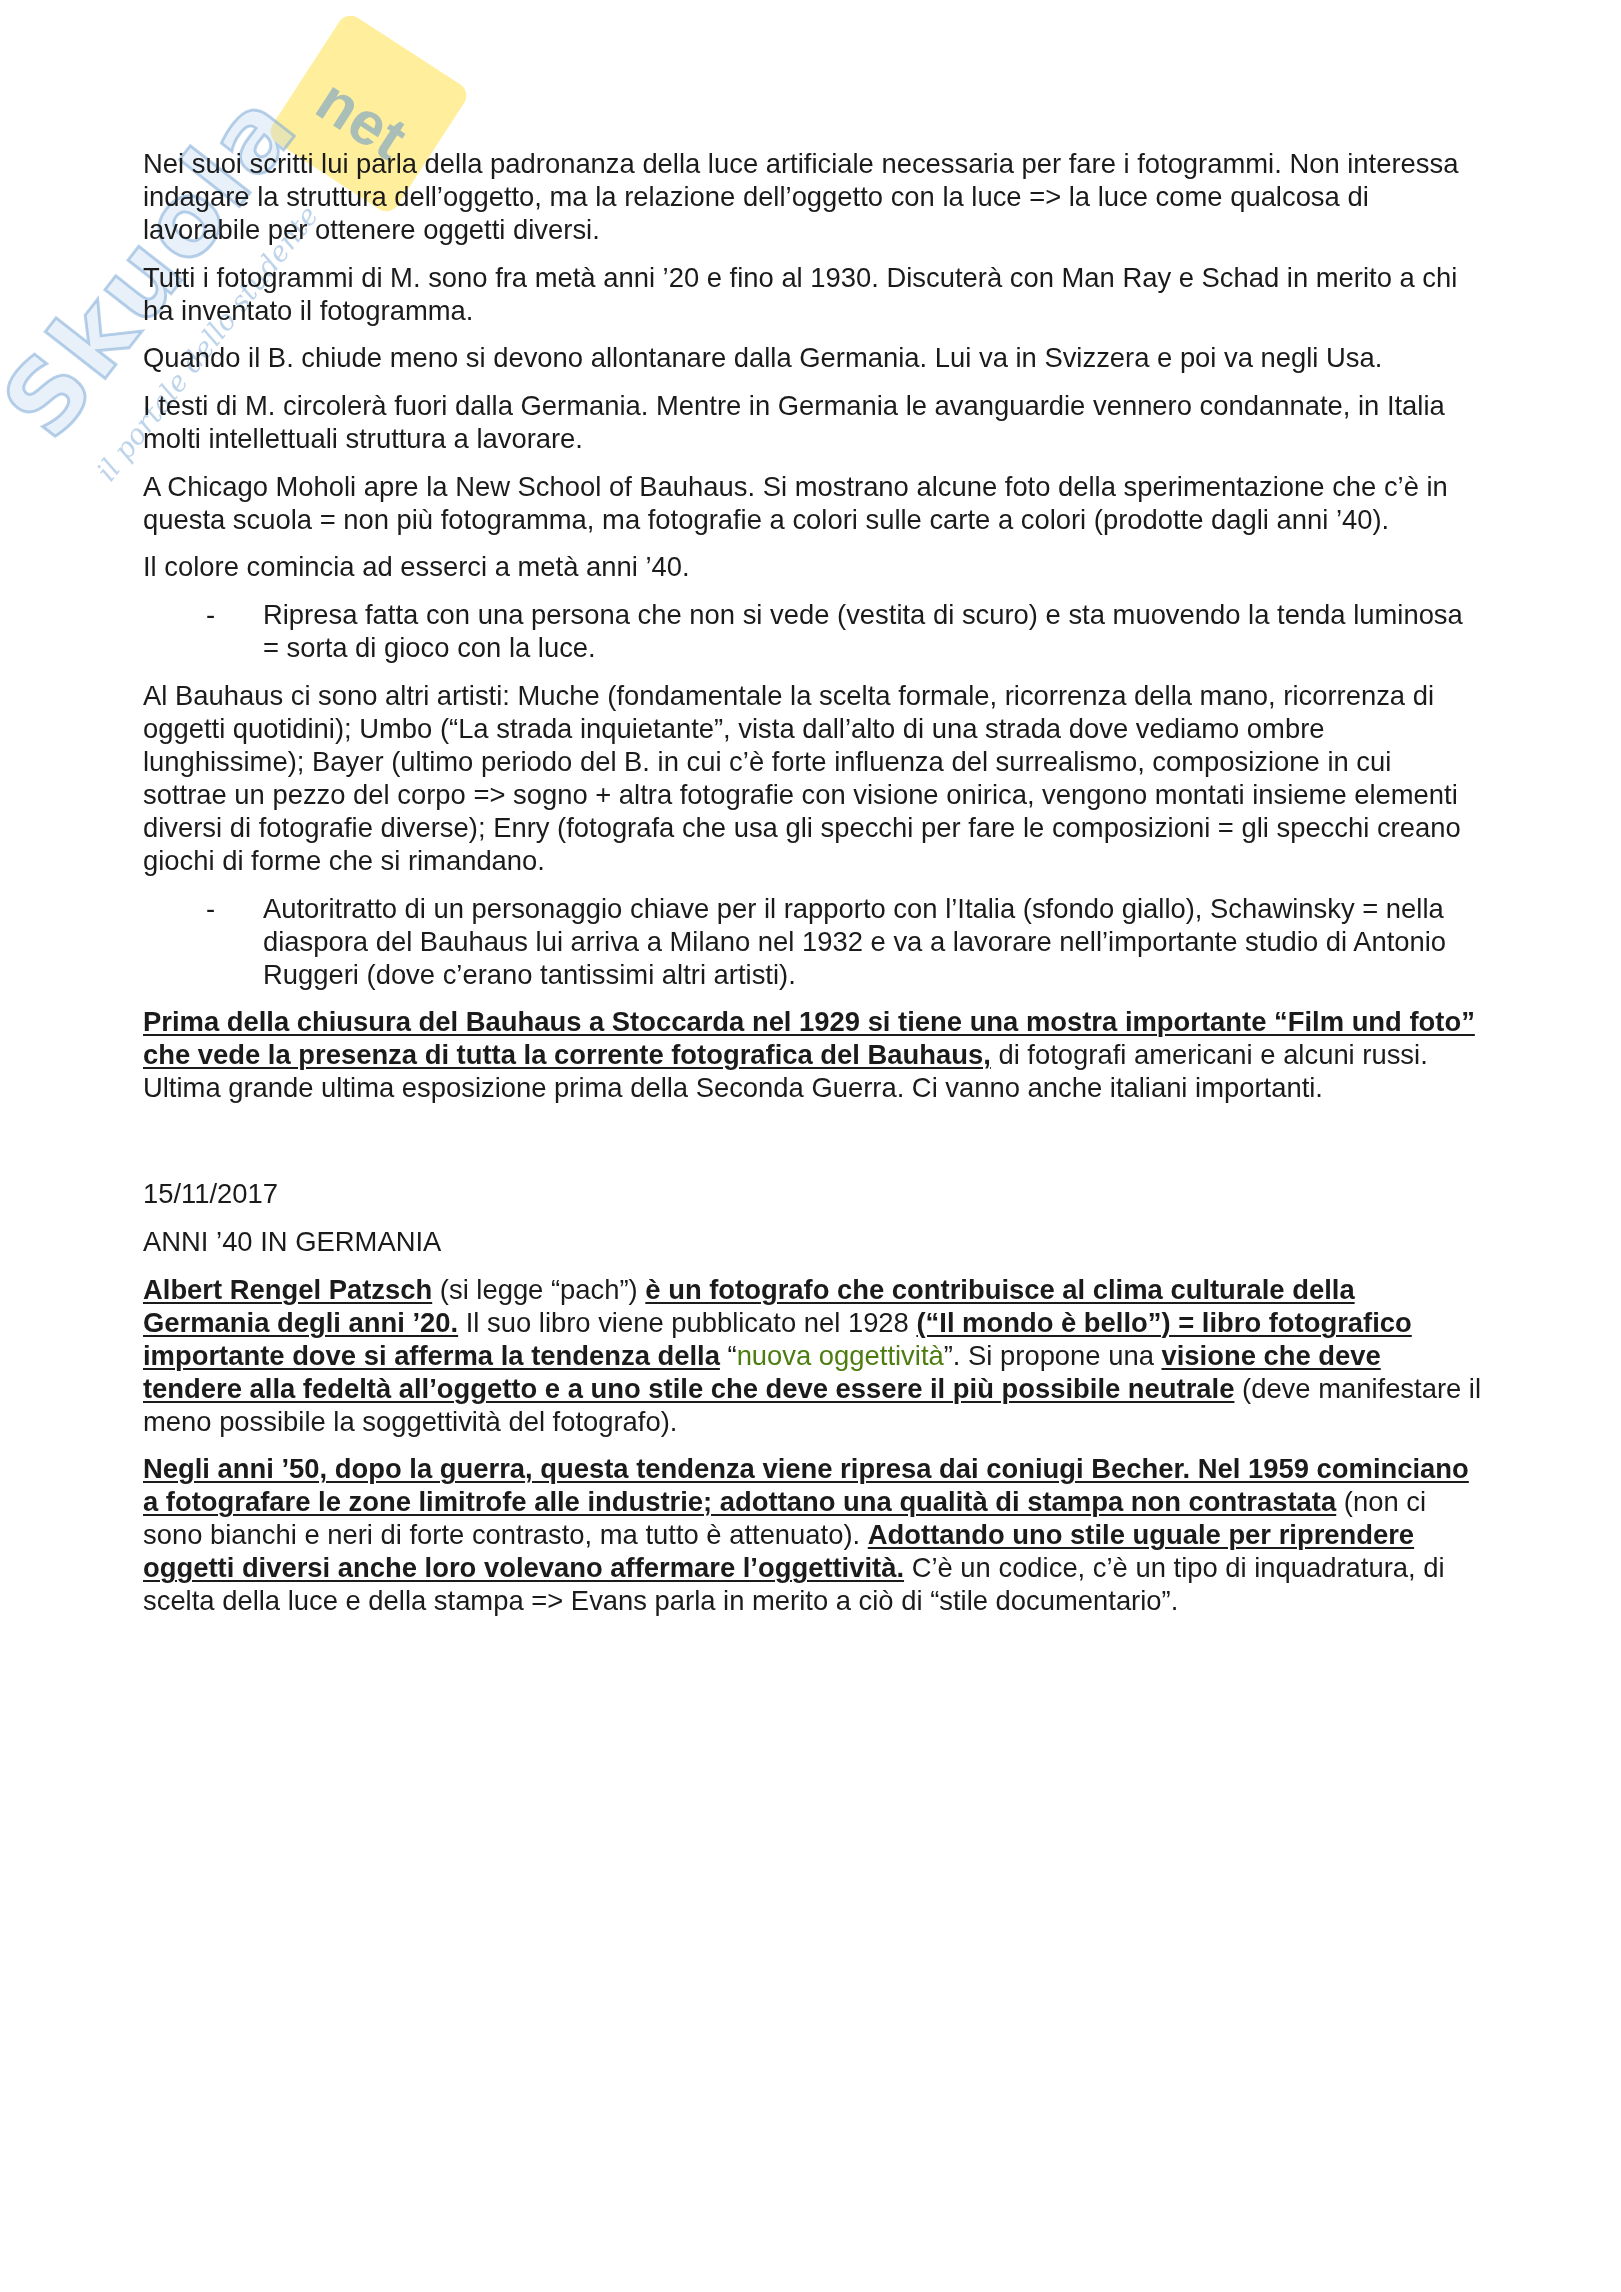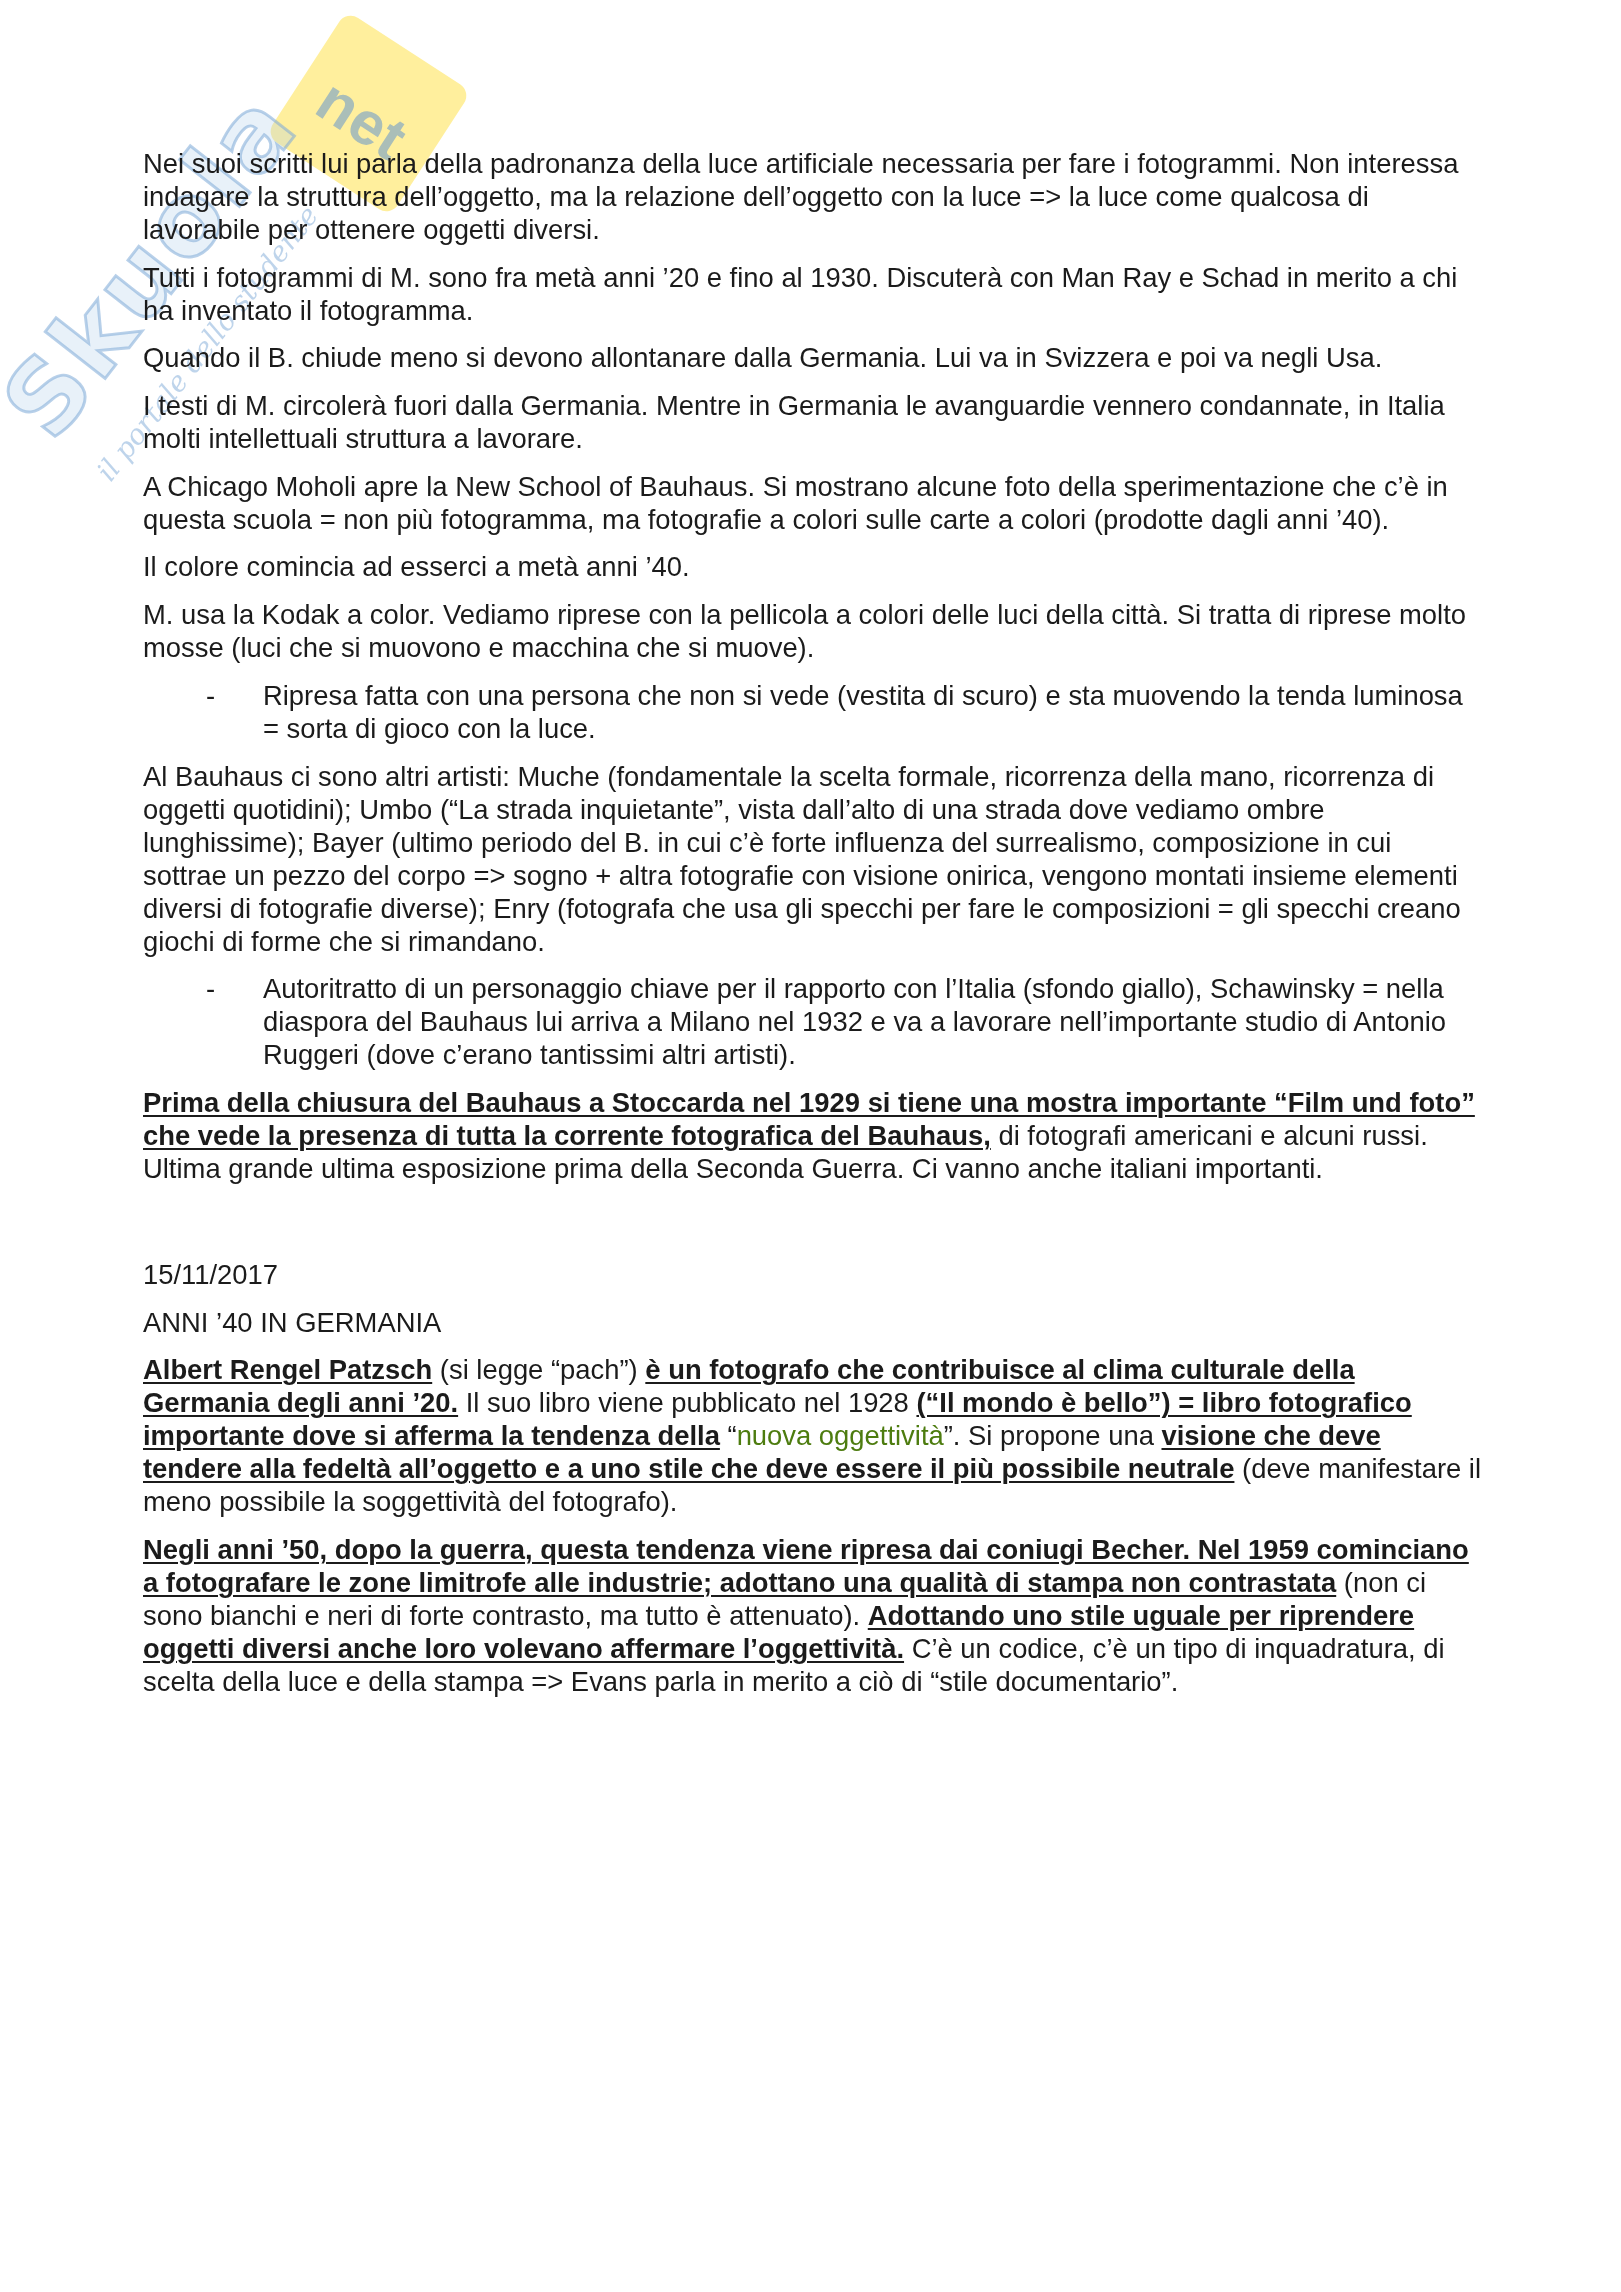--- a/index.html
+++ b/index.html
@@ -95,21 +95,20 @@
     <div class="wm-tagline">il portale dello studente</div>
   </div>
 
   <div class="doc-content" id="doc-content">
       <p class="para paragraph"><span class="seg seg-normal">Nei suoi scritti lui parla della padronanza della luce artificiale necessaria per fare i fotogrammi. Non interessa indagare la struttura dell’oggetto, ma la relazione dell’oggetto con la luce =&gt; la luce come qualcosa di lavorabile per ottenere oggetti diversi.</span></p>
       <p class="para paragraph"><span class="seg seg-normal">Tutti i fotogrammi di M. sono fra metà anni ’20 e fino al 1930. Discuterà con Man Ray e Schad in merito a chi ha inventato il fotogramma.</span></p>
       <p class="para paragraph"><span class="seg seg-normal">Quando il B. chiude meno si devono allontanare dalla Germania. Lui va in Svizzera e poi va negli Usa.</span></p>
       <p class="para paragraph"><span class="seg seg-normal">I testi di M. circolerà fuori dalla Germania. Mentre in Germania le avanguardie vennero condannate, in Italia molti intellettuali struttura a lavorare.</span></p>
       <p class="para paragraph"><span class="seg seg-normal">A Chicago Moholi apre la New School of Bauhaus. Si mostrano alcune foto della sperimentazione che c’è in questa scuola = non più fotogramma, ma fotografie a colori sulle carte a colori (prodotte dagli anni ’40).</span></p>
       <p class="para paragraph"><span class="seg seg-normal">Il colore comincia ad esserci a metà anni ’40.</span></p>
-      <p class="para paragraph"><span class="seg seg-normal">M. usa la Kodak a color. Vediamo riprese con la pellicola a colori delle luci della città. Si tratta di riprese molto mosse (luci che si muovono e macchina che si muove).</span></p>
       <div class="bullet">
         <span class="bullet-marker">-</span>
         <span class="bullet-text"><span class="seg seg-normal">Ripresa fatta con una persona che non si vede (vestita di scuro) e sta muovendo la tenda luminosa = sorta di gioco con la luce.</span></span>
       </div>
       <p class="para paragraph"><span class="seg seg-normal">Al Bauhaus ci sono altri artisti: Muche (fondamentale la scelta formale, ricorrenza della mano, ricorrenza di oggetti quotidini); Umbo (“La strada inquietante”, vista dall’alto di una strada dove vediamo ombre lunghissime); Bayer (ultimo periodo del B. in cui c’è forte influenza del surrealismo, composizione in cui sottrae un pezzo del corpo =&gt; sogno + altra fotografie con visione onirica, vengono montati insieme elementi diversi di fotografie diverse); Enry (fotografa che usa gli specchi per fare le composizioni = gli specchi creano giochi di forme che si rimandano.</span></p>
       <div class="bullet">
         <span class="bullet-marker">-</span>
         <span class="bullet-text"><span class="seg seg-normal">Autoritratto di un personaggio chiave per il rapporto con l’Italia (sfondo giallo), Schawinsky = nella diaspora del Bauhaus lui arriva a Milano nel 1932 e va a lavorare nell’importante studio di Antonio Ruggeri (dove c’erano tantissimi altri artisti).</span></span>
       </div>
       <p class="para paragraph"><span class="seg seg-underline">Prima della chiusura del Bauhaus a Stoccarda nel 1929 si tiene una mostra importante “Film und foto” che vede la presenza di tutta la corrente fotografica del Bauhaus,</span><span class="seg seg-normal"> di fotografi americani e alcuni russi. Ultima grande ultima esposizione prima della Seconda Guerra. Ci vanno anche italiani importanti.</span></p>

